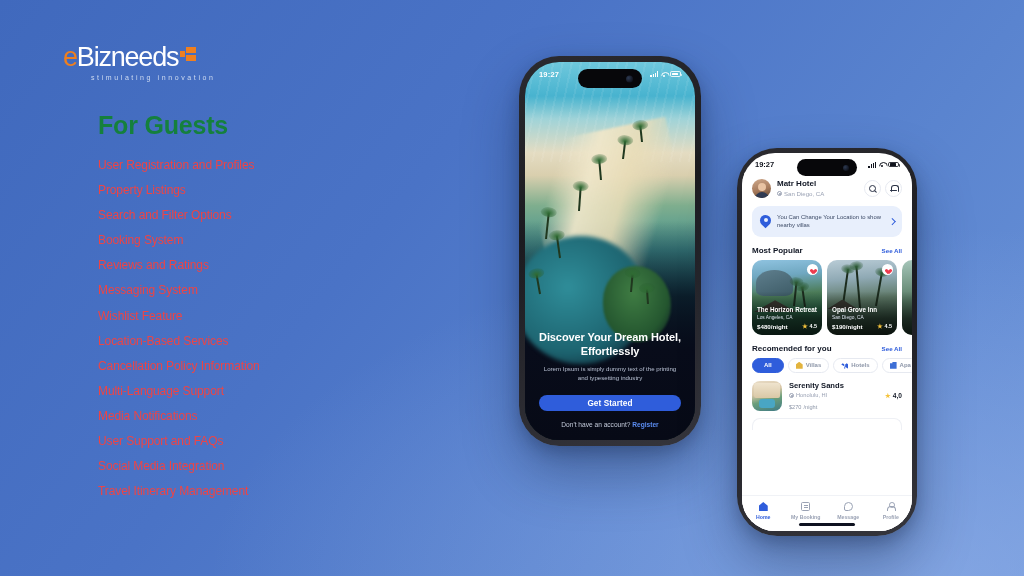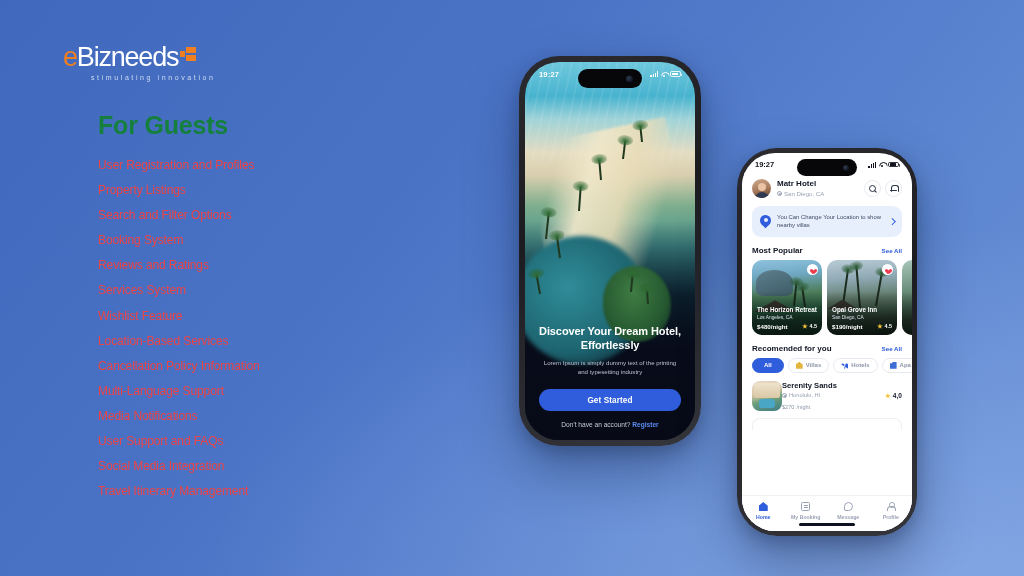--- a/index.html
+++ b/index.html
@@ -91,21 +91,21 @@
     border-radius:20px; z-index:7; }
   #phone1 .island { top:7px; width:64px; height:19px; }
   #phone1 .island::after { content:""; position:absolute; right:9px; top:50%; transform:translateY(-50%);
     width:7px; height:7px; border-radius:50%;
     background:radial-gradient(circle at 35% 35%, #2d3a52 0%, #10141f 70%); }
 
   .p1-content { position:absolute; left:0; right:0; bottom:0; z-index:5;
     padding:0 14px 12px; text-align:center; }
   .p1-title { font-size:11px; font-weight:700; color:#fff; line-height:14px; letter-spacing:-0.1px; }
   .p1-sub { margin-top:6px; font-size:6.1px; color:#b9c2d4; line-height:9px; padding:0 4px; }
-  .p1-cta { margin-top:13px; height:22px; border-radius:11px; background:#2f5ddb;
+  .p1-cta { margin-top:13px; height:16px; border-radius:11px; background:#2f5ddb;
     display:flex; align-items:center; justify-content:center;
     font-size:8.2px; font-weight:700; color:#fff; letter-spacing:.1px; }
   .p1-foot { margin-top:10px; font-size:6.6px; color:#c3cada; }
   .p1-foot b { color:#5b8cf0; font-weight:600; }
 
   
   #phone2 { left:737px; top:148px; width:180px; height:388px; padding:5px; }
   #phone2 .screen { inset:5px; border-radius:33px; background:#fff; }
   #phone2 .island { top:6px; width:60px; height:17px; }
   #phone2 .island::after { content:""; position:absolute; right:8px; top:50%; transform:translateY(-50%);
@@ -199,21 +199,21 @@
     display:flex; align-items:center; gap:3px; padding:0 7px; flex:none;
     font-size:6px; color:#8d96a8; font-weight:600; }
   .chip.active { background:#2f5ddb; border-color:#2f5ddb; color:#fff; padding:0 11px; }
   .chip .gl { width:7px; height:7px; flex:none; }
   .gl-villa { background:#e3b43e;
     clip-path:polygon(50% 0,100% 40%,100% 100%,0 100%,0 40%); }
   .gl-hotel { background:#2f5ddb;
     clip-path:polygon(0 38%,22% 22%,44% 38%,44% 100%,0 100%, 56% 100%, 56% 38%, 78% 22%, 100% 38%, 100% 100%); }
   .gl-apt { background:#3d6fd6; clip-path:polygon(0 22%,40% 22%,40% 0,100% 0,100% 100%,0 100%); }
 
-  .listing { display:flex; align-items:center; padding:8px 10px 0; }
+  .listing { display:flex; align-items:center; gap:7px; padding:8px 10px 0; }
   .l-thumb { width:30px; height:30px; border-radius:8px; flex:none; overflow:hidden; position:relative;
     background:linear-gradient(165deg,#e9ddc8 0%, #d8c6a6 38%, #6a9e7a 62%, #3f7a86 100%); }
   .l-thumb::before { content:""; position:absolute; left:8%; top:6%; width:84%; height:52%;
     background:linear-gradient(180deg,#efe3cd,#d9c8a6); border-radius:2px; }
   .l-thumb::after { content:""; position:absolute; left:22%; bottom:10%; width:56%; height:28%;
     background:#49a6c4; border-radius:3px; }
   .l-info { flex:1; min-width:0; }
   .l-name { font-size:7.6px; font-weight:700; color:#101624; line-height:10px; }
   .l-loc { font-size:5.7px; color:#9aa2b4; line-height:9px; display:flex; align-items:center; gap:2px; }
   .l-price { font-size:7.4px; font-weight:700; color:#2f5ddb; margin-top:2px; }
@@ -254,21 +254,21 @@
   </div>
 
   <div class="heading">For Guests</div>
 
   <ul class="feature-list">
     <li>User Registration and Profiles</li>
     <li>Property Listings</li>
     <li>Search and Filter Options</li>
     <li>Booking System</li>
     <li>Reviews and Ratings</li>
-    <li>Services System</li>
+    <li>Messaging System</li>
     <li>Wishlist Feature</li>
     <li>Location-Based Services</li>
     <li>Cancellation Policy Information</li>
     <li>Multi-Language Support</li>
     <li>Media Notifications</li>
     <li>User Support and FAQs</li>
     <li>Social Media Integration</li>
     <li>Travel Itinerary Management</li>
   </ul>
 </div>

